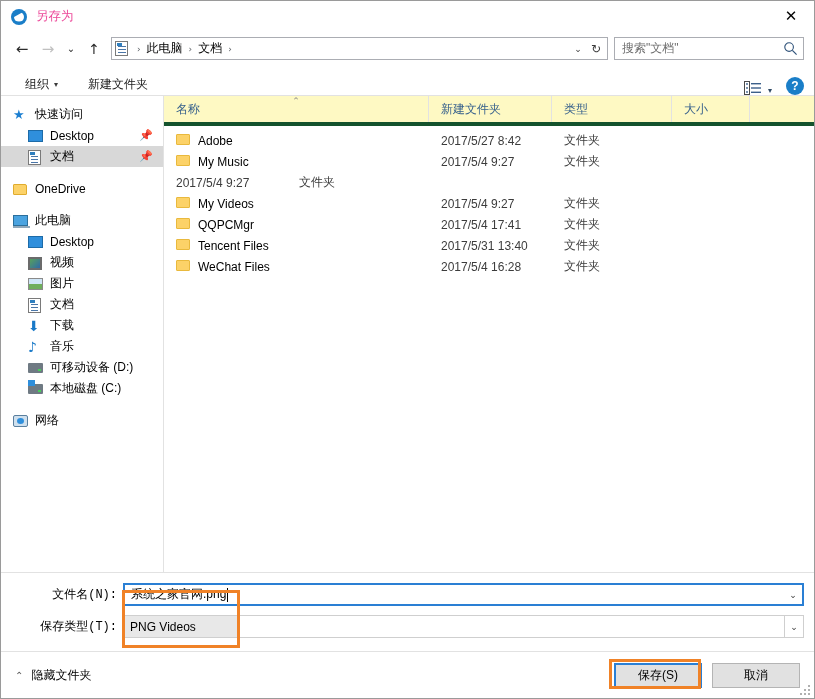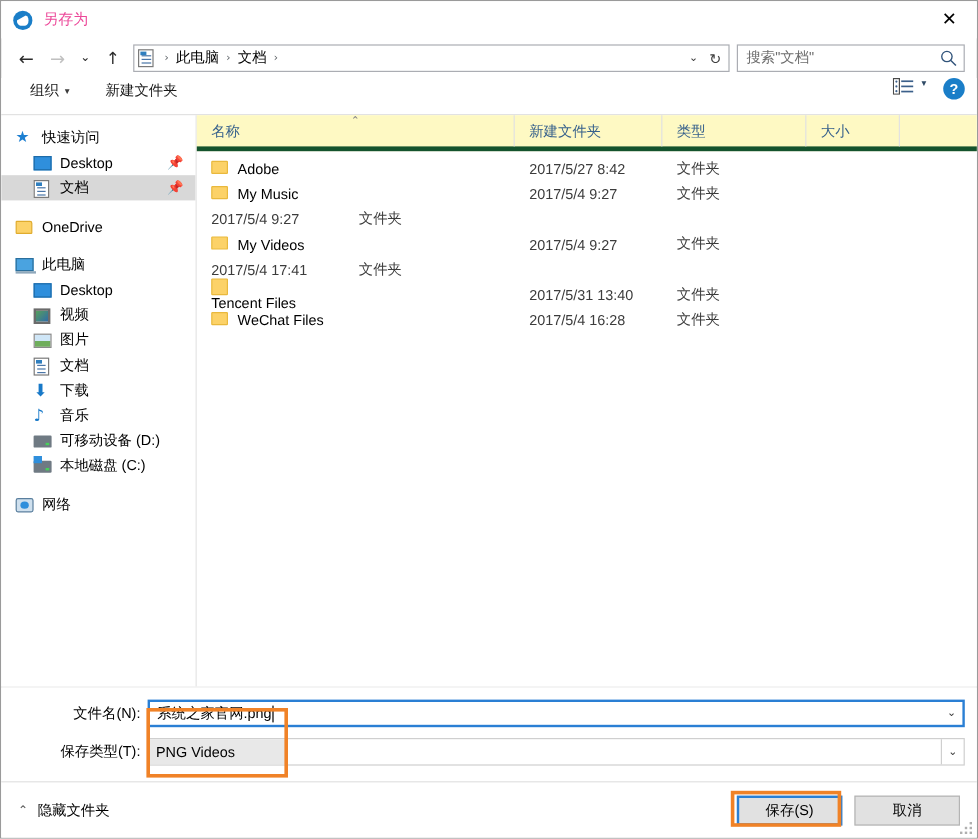--- a/index.html
+++ b/index.html
@@ -180,21 +180,21 @@
     position: absolute;
     right: 5px; top: 3px;
     width: 15px; height: 15px;
   }
 
   
   .cmdbar {
     height: 31px;
     min-height: 31px;
     display: flex;
-    align-items: flex-start;
+    align-items: flex-end;
     padding: 0 10px 0 18px;
     box-sizing: border-box;
     background: #ffffff;
     border-bottom: 1px solid #e2e2e2;
     position: relative;
   }
   .cmd-item {
     font-size: 12px;
     color: #1a1a1a;
     display: flex;
@@ -462,20 +462,21 @@
     align-items: center;
     margin-bottom: 9px;
   }
   .formlabel {
     width: 122px;
     text-align: right;
     padding-right: 6px;
     box-sizing: border-box;
     font-size: 12px;
     color: #000000;
+    font-family: Liberation Mono, monospace;
   }
   .field {
     flex: 1;
     margin-right: 10px;
     height: 23px;
     box-sizing: border-box;
     display: flex;
     align-items: center;
     position: relative;
     background: #ffffff;
@@ -778,26 +779,30 @@
           <div class="row">
             <div class="cell-name" style="width: 265px;">
               <span class="f-ic"></span>
               <span>My Videos</span>
             </div>
             <div class="cell-date" style="width: 123px;">2017/5/4 9:27</div>
             <div class="cell-type" style="width: 120px;">文件夹</div>
             <div class="cell-size" style="width: 78px;"></div>
           </div>
           <div class="row">
+            <div class="cell-name" style="width: 265px;">
+              <span class="f-ic"></span>
+              <span>QQPCMgr</span>
+            </div>
             <div class="cell-date" style="width: 123px;">2017/5/4 17:41</div>
             <div class="cell-type" style="width: 120px;">文件夹</div>
             <div class="cell-size" style="width: 78px;"></div>
           </div>
           <div class="row">
-            <div class="cell-name" style="width: 265px; flex-direction: column;">
+            <div class="cell-name" style="width: 265px;">
               <span class="f-ic"></span>
               <span>Tencent Files</span>
             </div>
             <div class="cell-date" style="width: 123px;">2017/5/31 13:40</div>
             <div class="cell-type" style="width: 120px;">文件夹</div>
             <div class="cell-size" style="width: 78px;"></div>
           </div>
           <div class="row">
             <div class="cell-name" style="width: 265px;">
               <span class="f-ic"></span>

